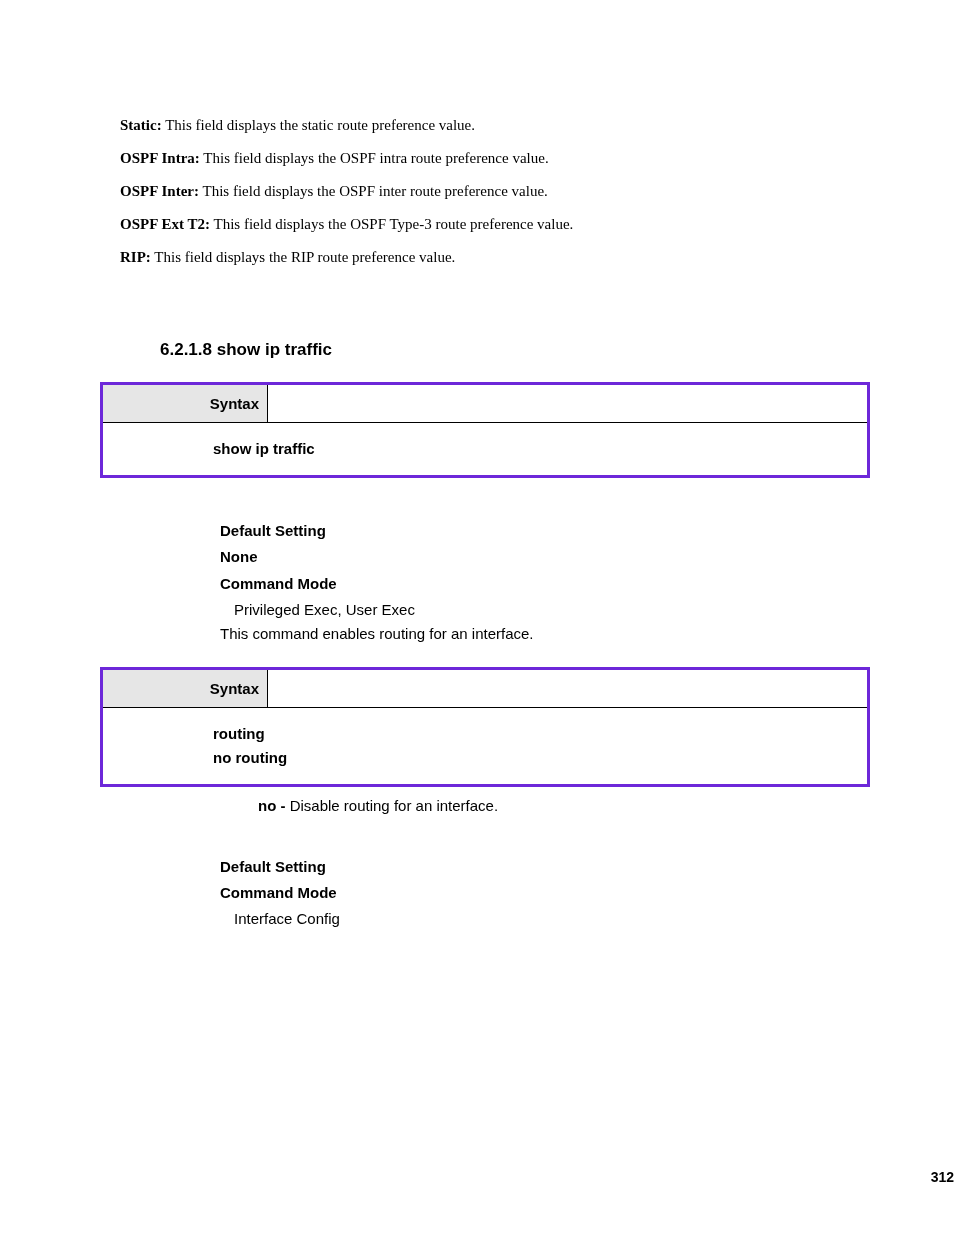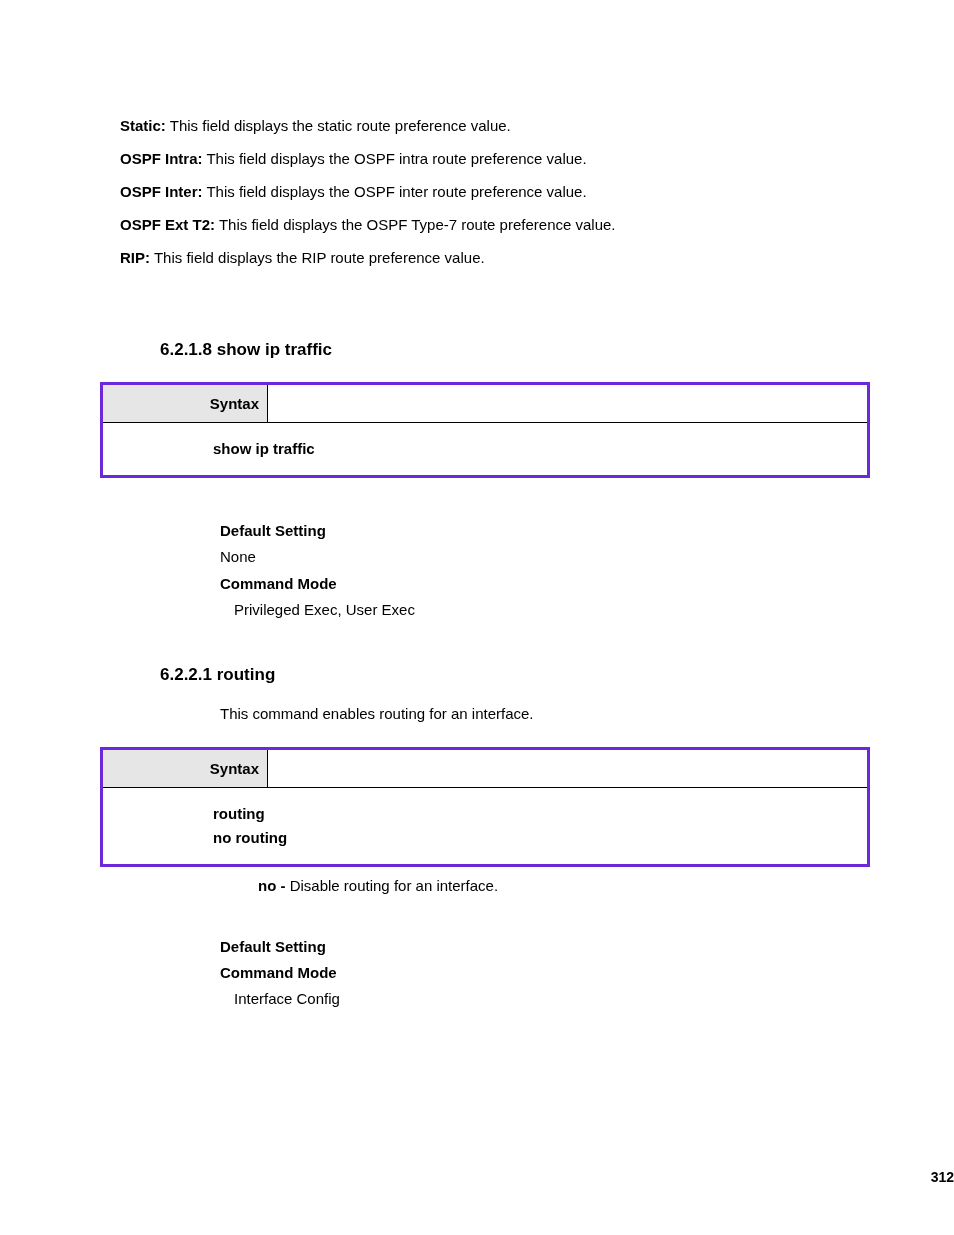--- a/index.html
+++ b/index.html
@@ -13,20 +13,21 @@
   .page {
     width: 954px;
     min-height: 1235px;
     box-sizing: border-box;
     padding: 115px 90px 0 120px;
     position: relative;
   }
   .field-list p {
     margin: 0 0 12px 0;
     line-height: 1.4;
+    font-family: Liberation Serif, serif;
   }
   .field-label {
     font-weight: bold;
   }
   .subsection-heading {
     font-weight: bold;
     font-size: 17px;
     margin: 72px 0 18px 40px;
   }
   .subsection-body {
@@ -59,21 +60,21 @@
     line-height: 1.6;
   }
   .details-block {
     margin: 40px 0 0 100px;
     line-height: 1.75;
   }
   .details-label {
     font-weight: bold;
   }
   .details-value {
-    font-weight: normal;
+    font-weight: bold;
   }
   .details-value-indent {
     font-weight: normal;
     padding-left: 14px;
   }
   .section-heading {
     margin: 62px 0 0 0;
   }
   .section-number {
     font-size: 27px;
@@ -108,21 +109,21 @@
 </style>
 </head>
 <body>
 
 <div class="page">
 
   <div class="field-list">
     <p><span class="field-label">Static:</span> <span>This field displays the static route preference value.</span></p>
     <p><span class="field-label">OSPF Intra:</span> <span>This field displays the OSPF intra route preference value.</span></p>
     <p><span class="field-label">OSPF Inter:</span> <span>This field displays the OSPF inter route preference value.</span></p>
-    <p><span class="field-label">OSPF Ext T2:</span> <span>This field displays the OSPF Type-7 route preference value.</span></p>
+    <p><span class="field-label">OSPF Ext T2:</span> <span>This field displays the OSPF Type-3 route preference value.</span></p>
     <p><span class="field-label">RIP:</span> <span>This field displays the RIP route preference value.</span></p>
   </div>
 
   <div class="subsection-heading">
     <span>6.2.1.8</span>
     <span>show ip traffic</span>
   </div>
 
   <table class="syntax-table">
     <tbody>
@@ -137,24 +138,20 @@
     </table>
 
   <div class="details-block">
     <div class="details-label">Default Setting</div>
     <div class="details-value">None</div>
     <div class="details-label">Command Mode</div>
     <div class="details-value-indent">Privileged Exec, User Exec</div>
   </div>
 
 
-  <div class="subsection-heading" style="margin-top:42px;">
-    <span>6.2.2.1</span>
-    <span>routing</span>
-  </div>
   <div class="subsection-body">This command enables routing for an interface.</div>
 
   <table class="syntax-table">
     <tbody>
         <tr>
       <td class="syntax-header">Syntax</td>
       <td></td>
     </tr>
     <tr>
       <td colspan="2" class="syntax-body">

